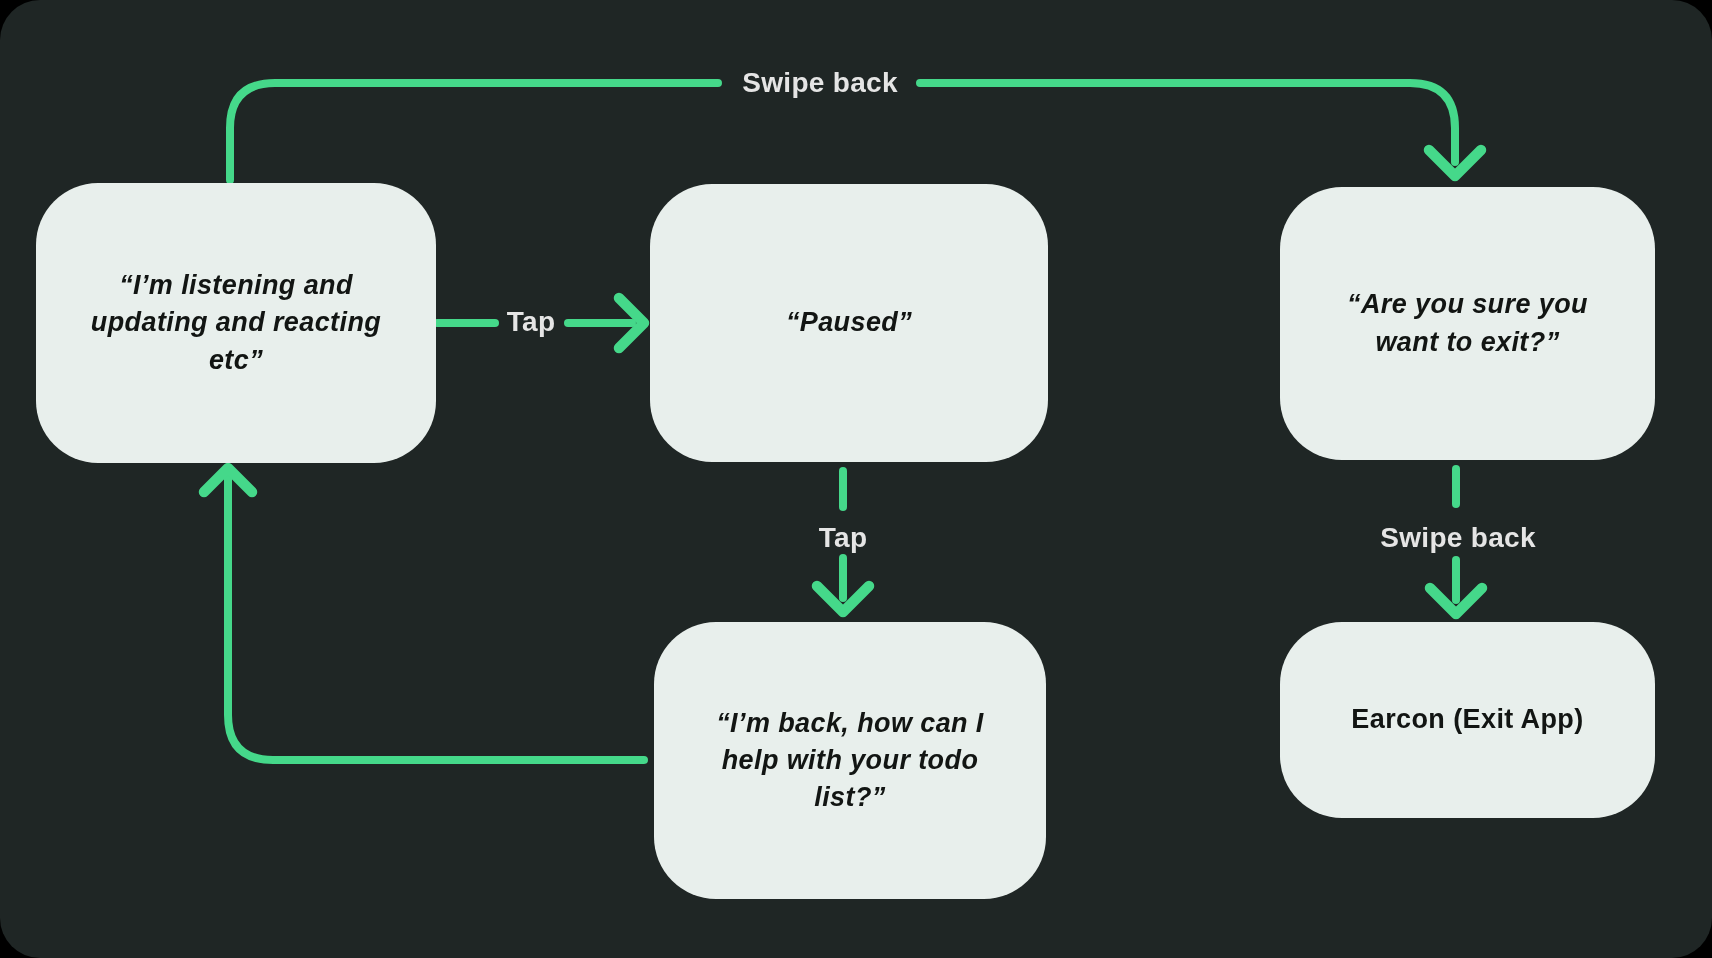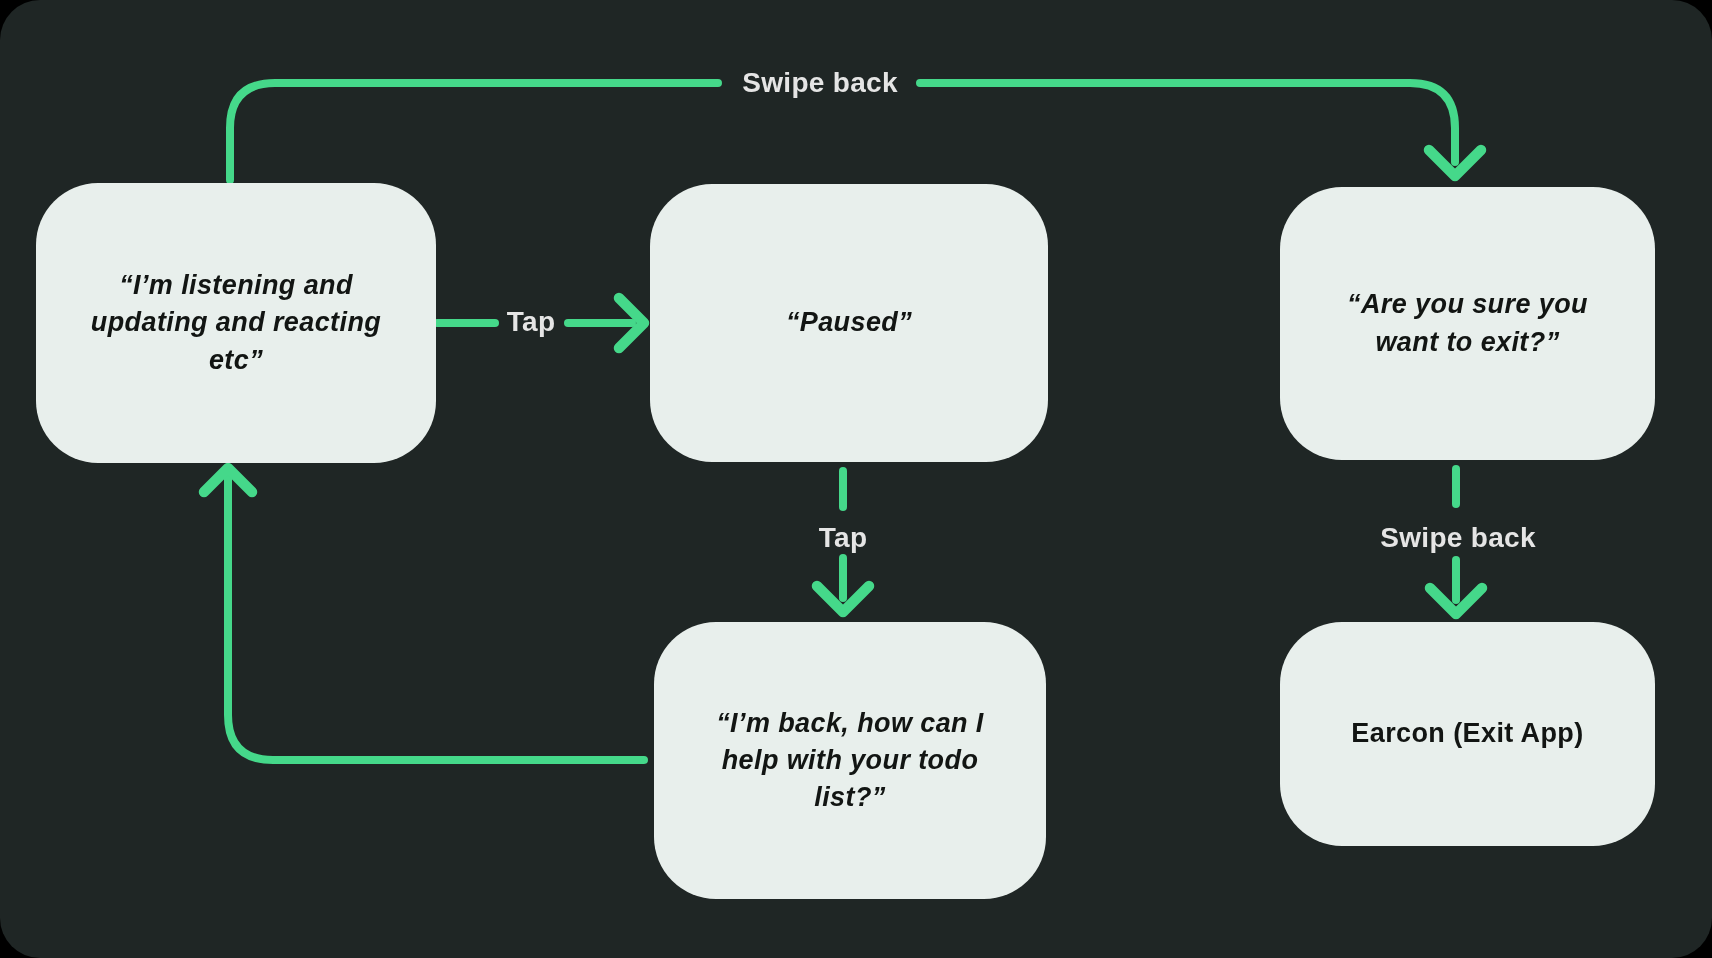--- a/index.html
+++ b/index.html
@@ -54,21 +54,21 @@
   .node .txt {
     display: block;
     padding: 0 34px;
   }
   .n1 { left: 36px;   top: 183px; width: 400px; height: 280px; }
   .n2 { left: 650px;  top: 184px; width: 398px; height: 278px; }
   .n3 { left: 1280px; top: 187px; width: 375px; height: 273px; }
   .n3 .txt { max-width: 330px; }
   .n4 { left: 648px;  top: 622px; width: 392px; height: 277px; margin-left: 6px; }
   .n4 .txt { max-width: 340px; }
-  .n5 { left: 1280px; top: 622px; width: 375px; height: 224px; }
+  .n5 { left: 1280px; top: 622px; width: 375px; height: 196px; }
   .edge-label {
     position: absolute;
     transform: translate(-50%, -50%);
     color: #e5e5e5;
     font-weight: 700;
     font-size: 28px;
     letter-spacing: 0.3px;
     white-space: nowrap;
   }
   .lbl-swipe-top   { left: 820px;  top: 83px;  }

